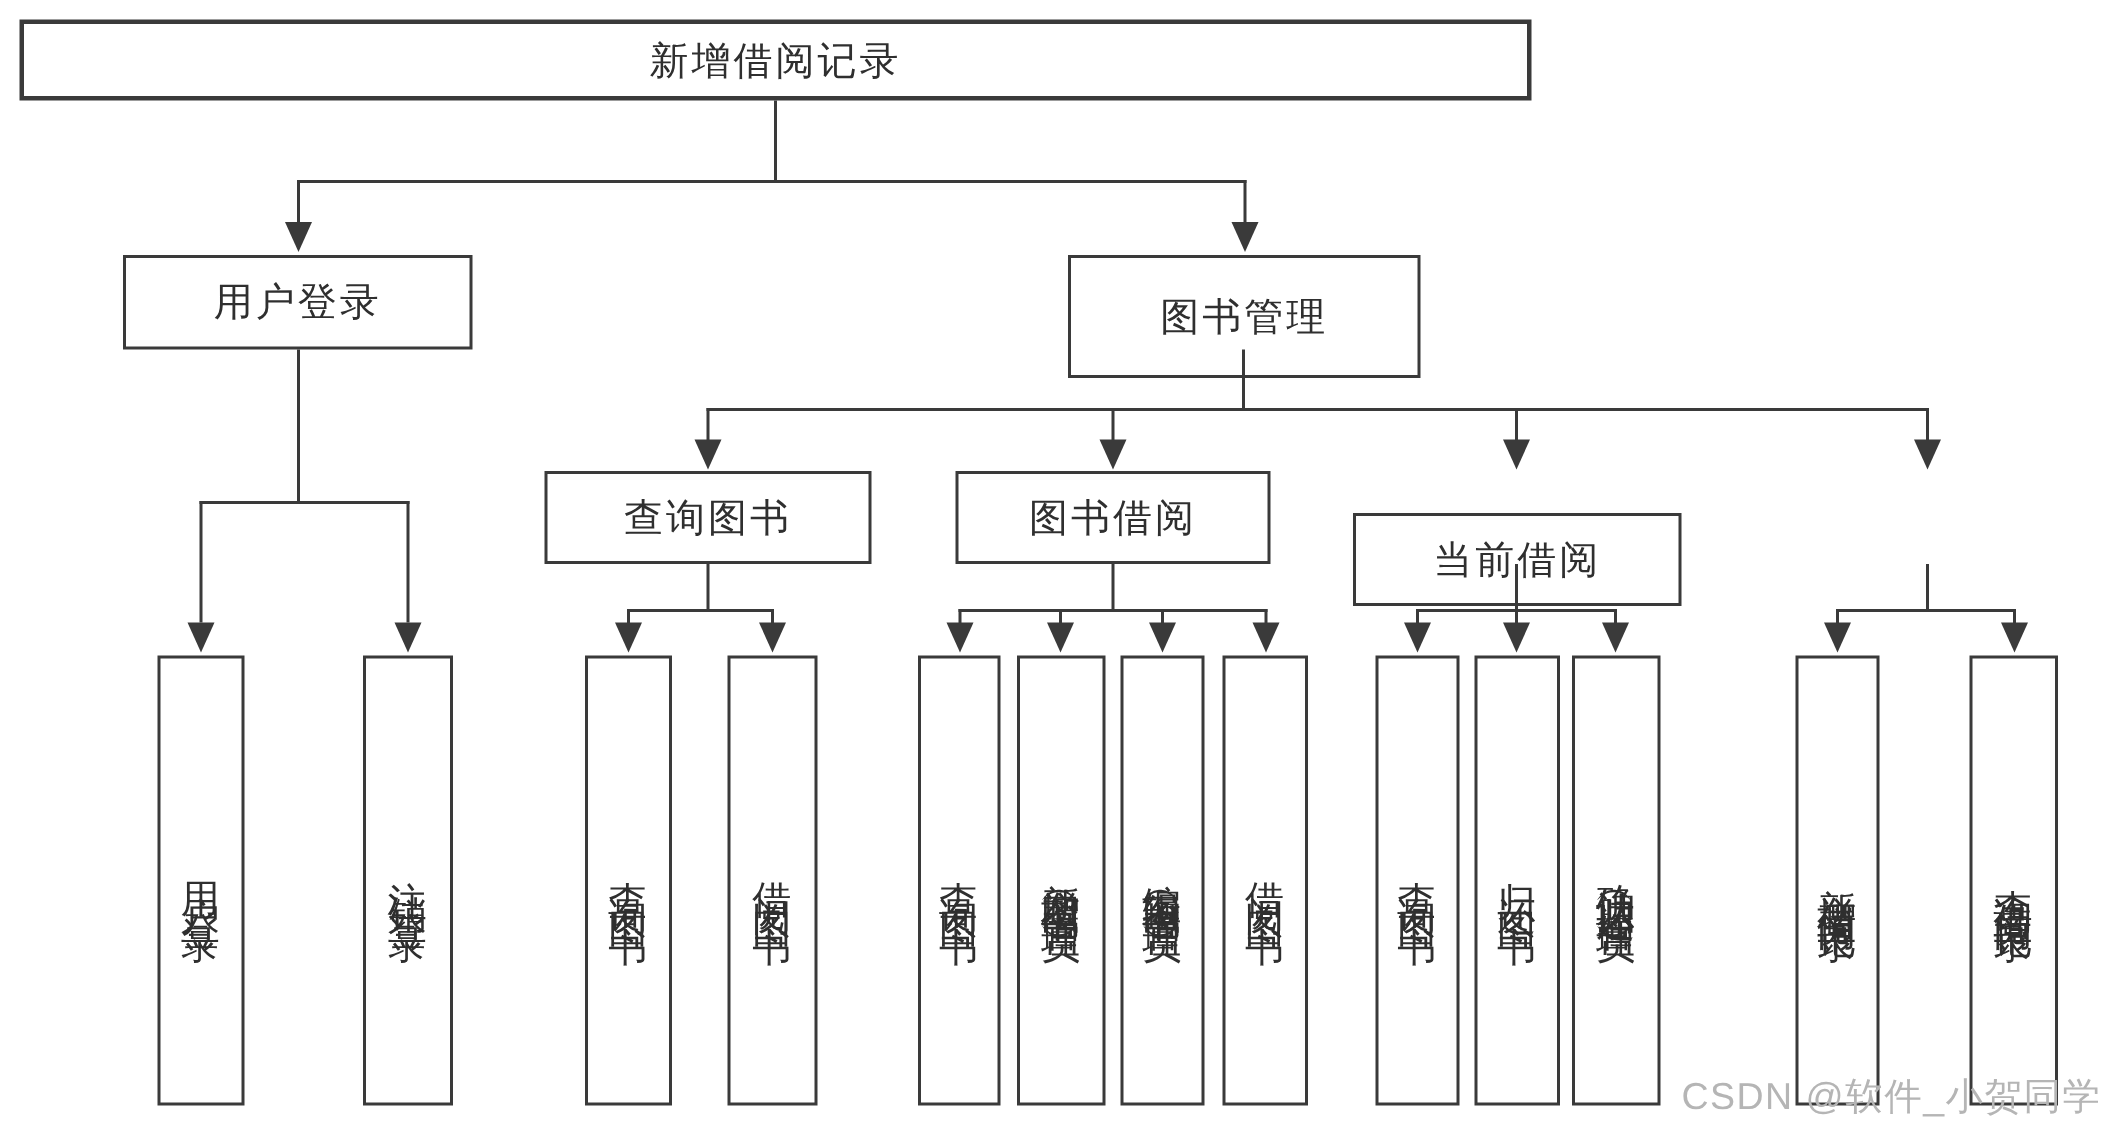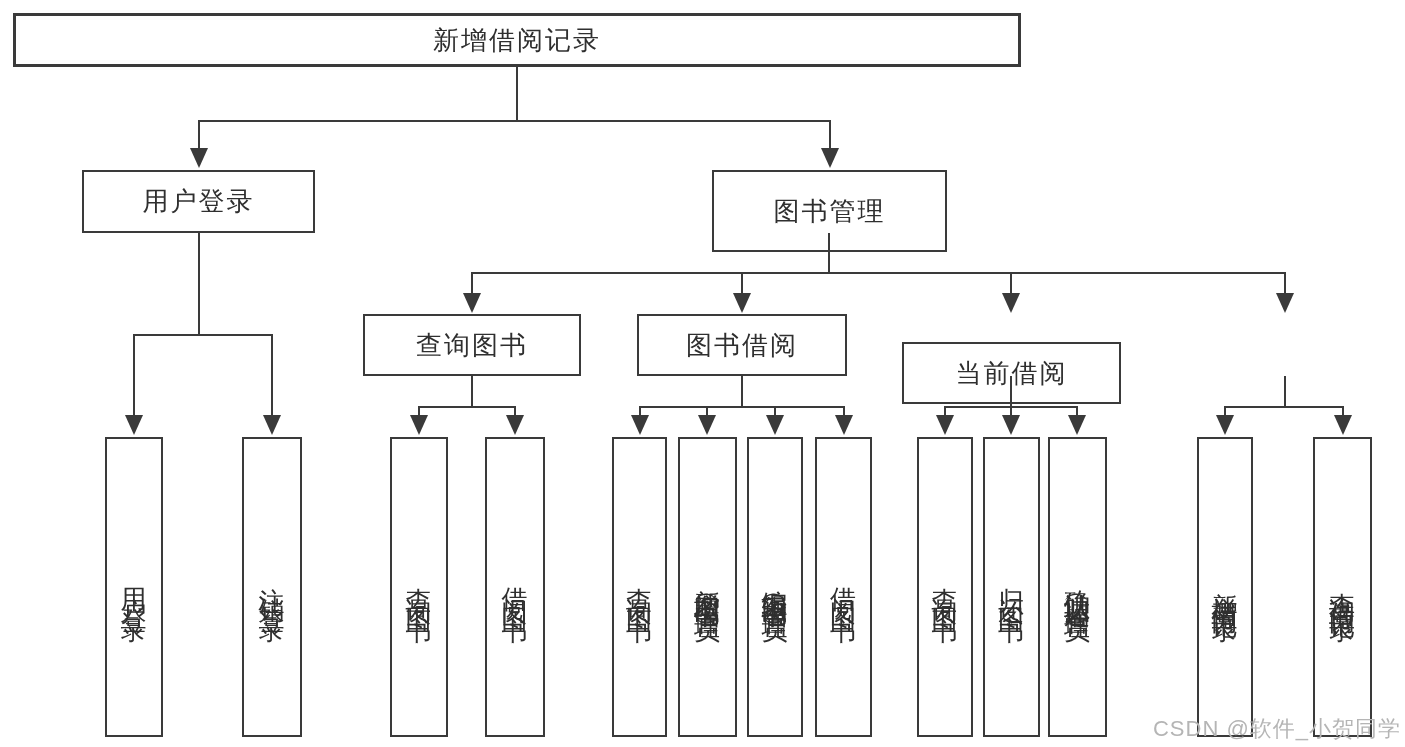--- a/index.html
+++ b/index.html
@@ -43,21 +43,21 @@
   .hl{position:absolute;height:2px;background:var(--line);}
   .arr{
     position:absolute;width:0;height:0;
     border-left:9px solid transparent;
     border-right:9px solid transparent;
     border-top:20px solid var(--line);
   }
   .wm{
     position:absolute;
     top:714px;right:4px;
-    font-size:22px;
+    font-size:25px;
     color:var(--watermark);
     letter-spacing:1px;
     z-index:6;
     white-space:nowrap;
     margin-left:20px;
   }
 </style>
 </head>
 <body>
 

